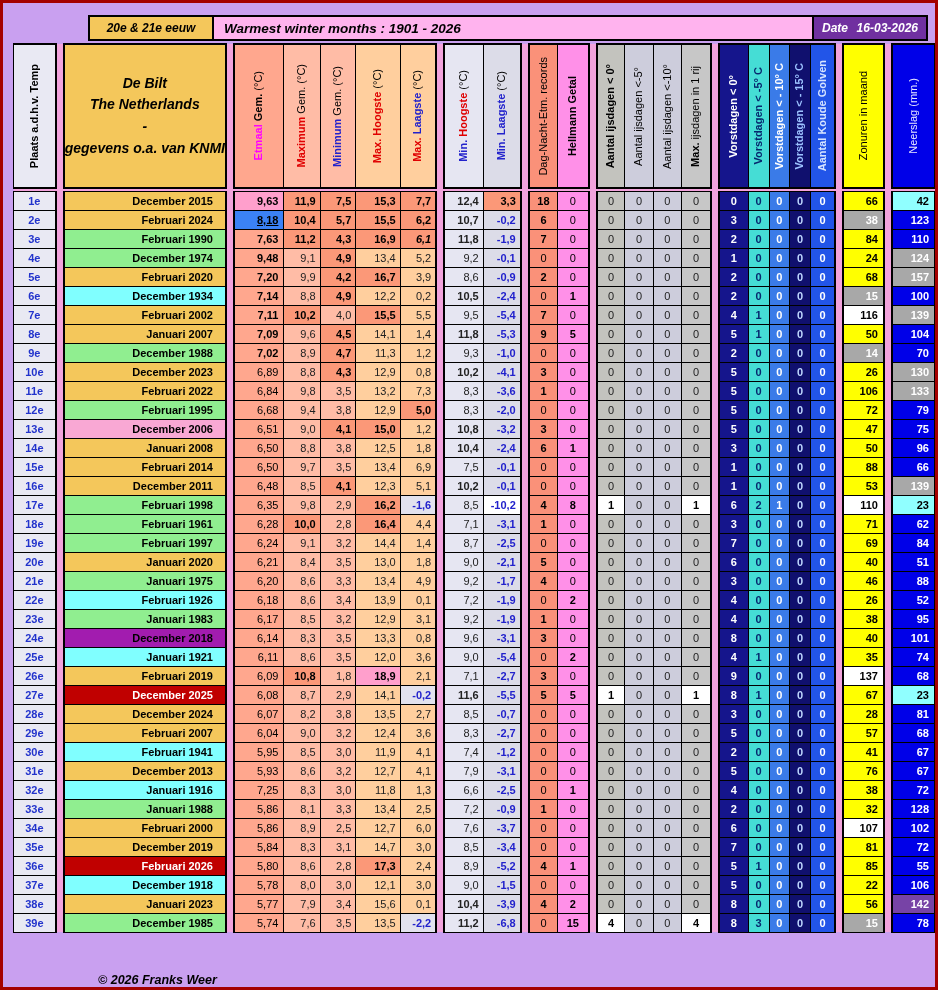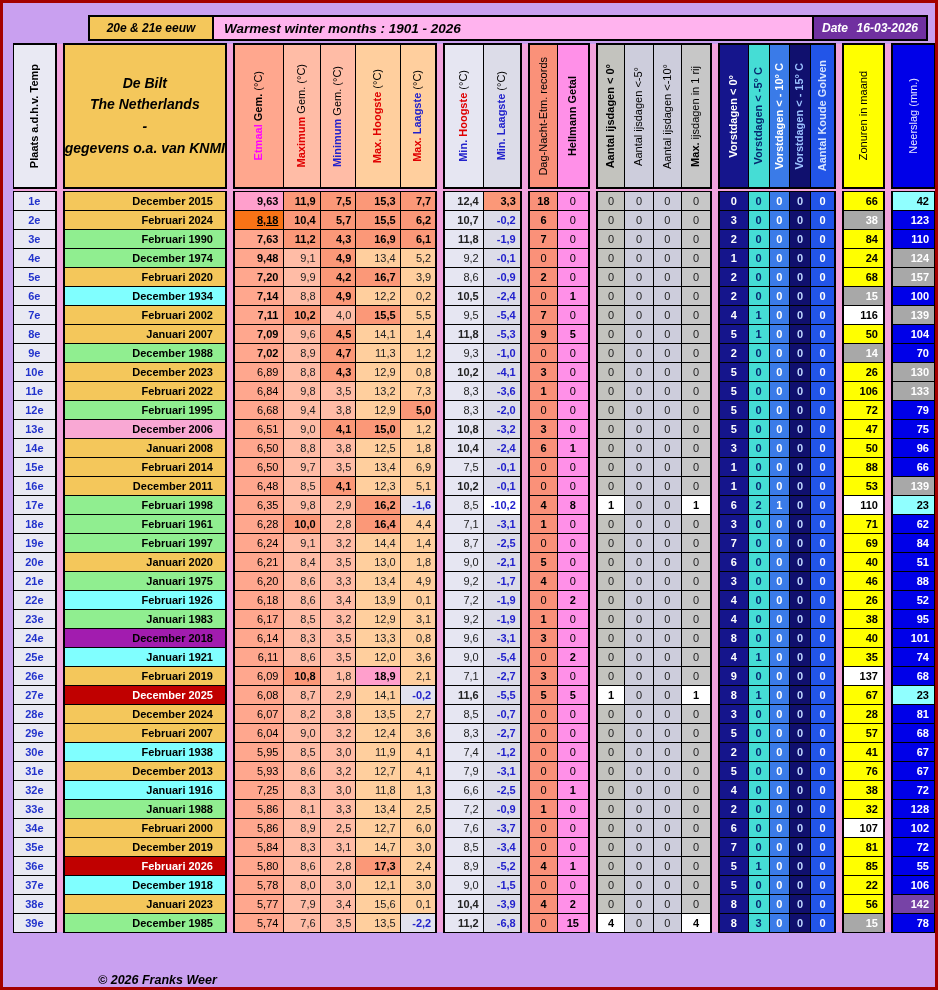--- a/index.html
+++ b/index.html
@@ -241,21 +241,21 @@
           <td class="gapc"></td>
           <td class="c-zon">66</td>
           <td class="gapc"></td>
           <td class="c-neer" style="background: rgb(144, 255, 255); color: rgb(0, 0, 0); font-weight: bold;">42</td>
         </tr>
         <tr>
           <td class="c-rank">2e</td>
           <td class="gapc"></td>
           <td class="c-month" style="background: rgb(244, 199, 91);">Februari 2024</td>
           <td class="gapc"></td>
-          <td class="c-e" style="background: #f97316; color: rgb(0, 0, 0); font-weight: bold; text-decoration: underline;">8,18</td>
+          <td class="c-e" style="background: #3b82f6; color: rgb(0, 0, 0); font-weight: bold; text-decoration: underline;">8,18</td>
           <td class="c-xg" style="background: rgb(251, 152, 120); color: rgb(0, 0, 0); font-weight: bold;">10,4</td>
           <td class="c-ng" style="background: rgb(251, 152, 120); color: rgb(0, 0, 0); font-weight: bold;">5,7</td>
           <td class="c-xh" style="background: rgb(251, 152, 120); color: rgb(0, 0, 0); font-weight: bold;">15,5</td>
           <td class="c-xl" style="background: rgb(251, 152, 120); color: rgb(0, 0, 0); font-weight: bold;">6,2</td>
           <td class="gapc"></td>
           <td class="c-nh" style="font-weight: bold;">10,7</td>
           <td class="c-nl">-0,2</td>
           <td class="gapc"></td>
           <td class="c-dn" style="font-weight: bold;">6</td>
           <td class="c-hg">0</td>
@@ -277,21 +277,21 @@
         </tr>
         <tr>
           <td class="c-rank">3e</td>
           <td class="gapc"></td>
           <td class="c-month" style="background: rgb(144, 238, 144);">Februari 1990</td>
           <td class="gapc"></td>
           <td class="c-e" style="font-weight: bold;">7,63</td>
           <td class="c-xg" style="background: rgb(251, 152, 120); color: rgb(0, 0, 0); font-weight: bold;">11,2</td>
           <td class="c-ng" style="background: rgb(251, 152, 120); color: rgb(0, 0, 0); font-weight: bold;">4,3</td>
           <td class="c-xh" style="background: rgb(251, 152, 120); color: rgb(0, 0, 0); font-weight: bold;">16,9</td>
-          <td class="c-xl" style="background: rgb(251, 152, 120); color: rgb(0, 0, 0); font-weight: bold;">6,1</td>
+          <td class="c-xl" style="background: rgb(251, 152, 120); color: rgb(0, 0, 0); font-weight: bold; font-style: italic;">6,1</td>
           <td class="gapc"></td>
           <td class="c-nh" style="font-weight: bold;">11,8</td>
           <td class="c-nl">-1,9</td>
           <td class="gapc"></td>
           <td class="c-dn" style="font-weight: bold;">7</td>
           <td class="c-hg">0</td>
           <td class="gapc"></td>
           <td class="c-i1">0</td>
           <td class="c-i2">0</td>
           <td class="c-i3">0</td>
@@ -1135,21 +1135,21 @@
           <td class="c-v4">0</td>
           <td class="c-v5">0</td>
           <td class="gapc"></td>
           <td class="c-zon">57</td>
           <td class="gapc"></td>
           <td class="c-neer">68</td>
         </tr>
         <tr>
           <td class="c-rank">30e</td>
           <td class="gapc"></td>
-          <td class="c-month" style="background: rgb(128, 255, 255);">Februari 1938</td>
+          <td class="c-month" style="background: rgb(128, 255, 255);">Februari 1941</td>
           <td class="gapc"></td>
           <td class="c-e">5,95</td>
           <td class="c-xg">8,5</td>
           <td class="c-ng">3,0</td>
           <td class="c-xh">11,9</td>
           <td class="c-xl">4,1</td>
           <td class="gapc"></td>
           <td class="c-nh">7,4</td>
           <td class="c-nl">-1,2</td>
           <td class="gapc"></td>

